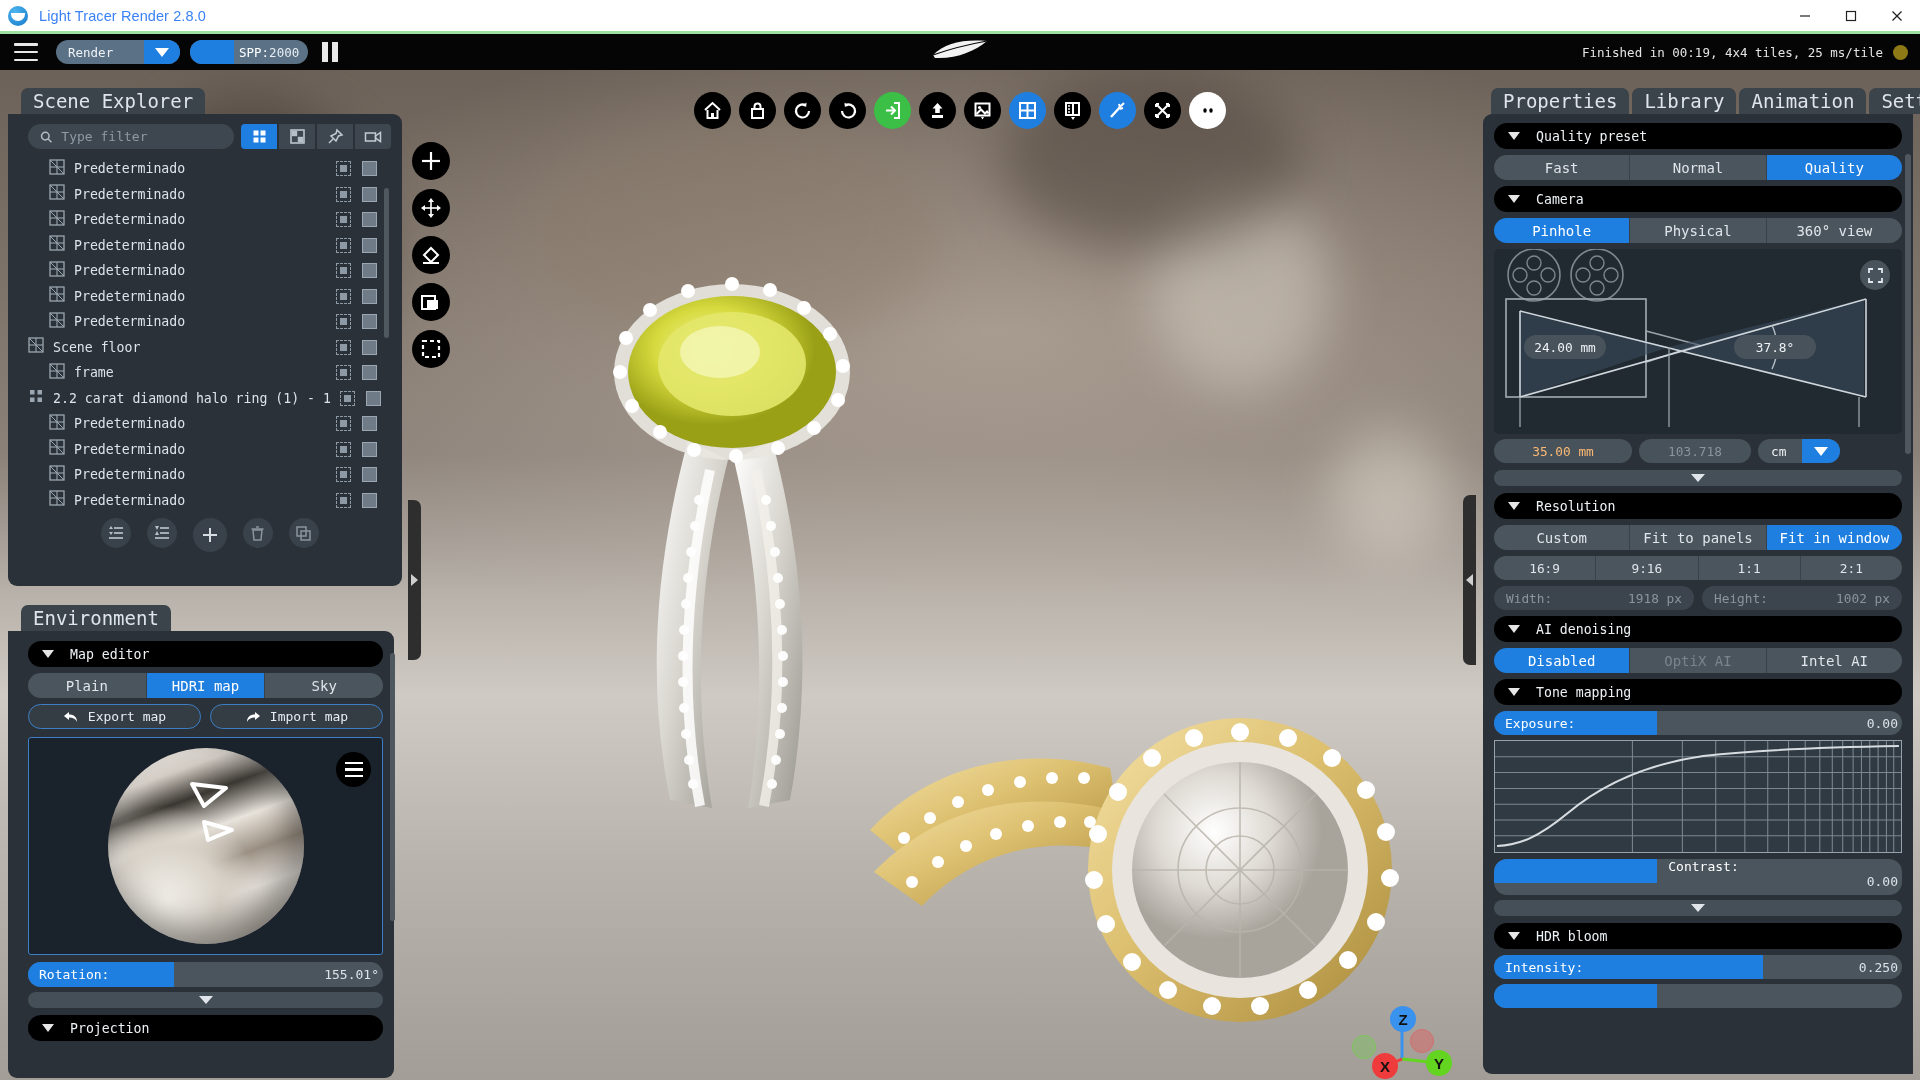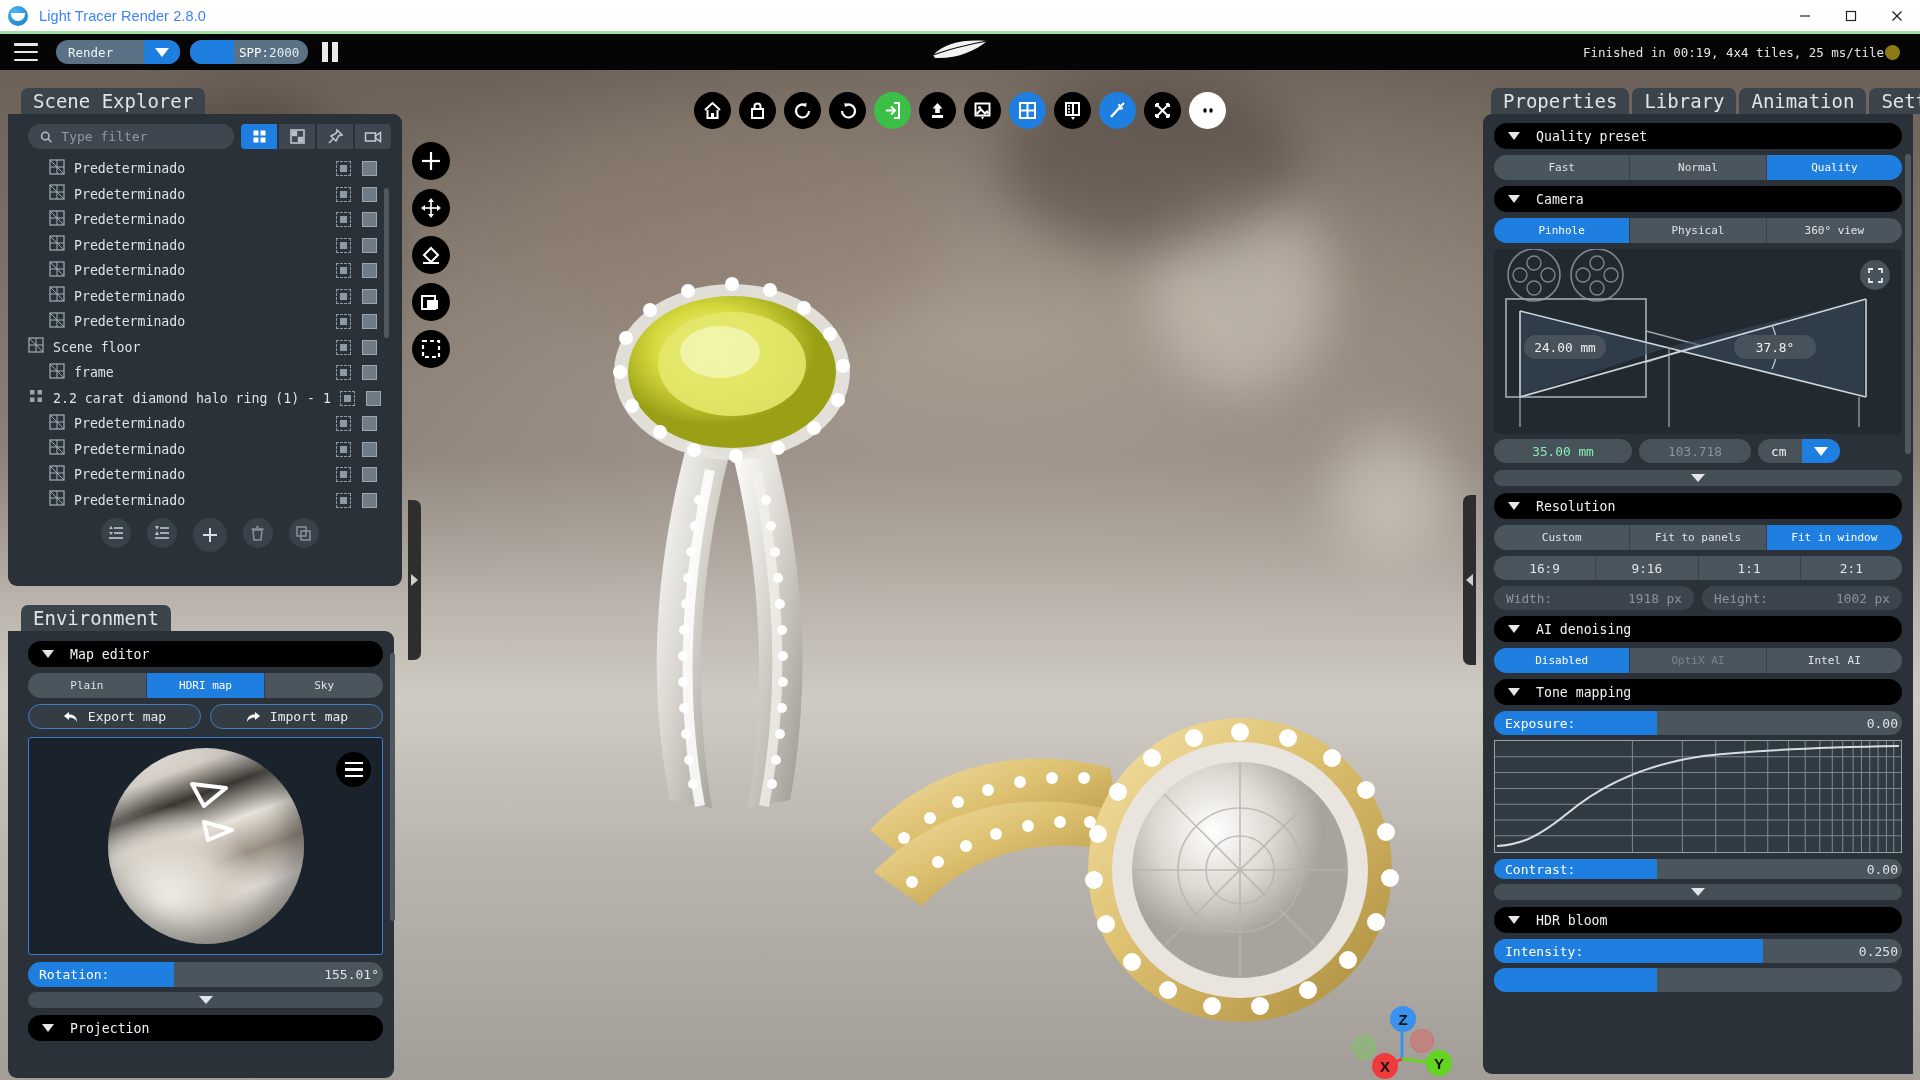--- a/index.html
+++ b/index.html
@@ -72,21 +72,21 @@
   .spp-fill {
     position: absolute; left: 0; top: 0; width: 44px; height: 24px; background: #1f7fe0;
   }
   .spp-lbl { position: relative; margin-left: 9px; font-size: 12.5px; color: #fff; }
   .spp-val { position: relative; margin-left: auto; margin-right: 11px; font-size: 12.5px; color: #e7edf2; }
   .pause-btn {
     margin-left: 14px; width: 20px; height: 20px; display: flex; gap: 4px; cursor: pointer;
   }
   .pause-btn i { display: block; width: 6px; height: 20px; background: #e9e9e9; }
   .mb-status {
-    margin-left: auto; margin-right: 20px; display: flex; align-items: center; gap: 1px;
+    margin-left: auto; margin-right: 12px; display: flex; align-items: center; gap: 10px;
   }
   .mb-status span { font-size: 12.5px; color: #e4e4e4; }
   .status-dot { width: 15px; height: 15px; border-radius: 50%; background: #8d7a16; }
 
   
   .viewport {
     position: absolute; left: 0; top: 70px; width: 1920px; height: 1010px;
     background:
       radial-gradient(ellipse 60% 45% at 52% 26%, rgba(215,200,185,.45), rgba(0,0,0,0) 70%),
       linear-gradient(to bottom, #6d6259 0%, #7d7268 20%, #8b8179 38%, #b8b2aa 52%, #cfcac3 62%, #b9b4ad 78%, #a29d97 100%);
@@ -217,21 +217,21 @@
   .envpanel { position: absolute; left: 8px; top: 605px; width: 386px; }
   .sec-header {
     height: 26px; background: #000; border-radius: 13px; display: flex;
     align-items: center; padding-left: 14px; gap: 16px; margin-bottom: 6px; cursor: pointer;
   }
   .caret { border-left: 6px solid transparent; border-right: 6px solid transparent; border-top: 8px solid #e6e6e6; }
   .sec-header span { font-size: 13.2px; color: #eef2f5; }
   .seg { display: flex; border-radius: 13px; overflow: hidden; height: 25px; margin-bottom: 6px; }
   .seg > div {
     flex: 1; display: flex; align-items: center; justify-content: center;
-    background: #4b555e; color: #dfe5ea; font-size: 11px; cursor: pointer;
+    background: #4b555e; color: #dfe5ea; font-size: 14px; cursor: pointer;
     border-right: 1px solid #39424a;
   }
   .seg > div:last-child { border-right: none; }
   .seg > div.active { background: #1f7fe0; color: #fff; }
   .seg > div.dim { color: #7b848d; }
   .twobtn { display: flex; gap: 9px; margin-bottom: 8px; }
   .obtn {
     flex: 1; height: 25px; border-radius: 13px; border: 1.3px solid #3d7ec4;
     background: #343c44; display: flex; align-items: center; justify-content: center;
     gap: 9px; color: #e7edf2; font-size: 13px; cursor: pointer;
@@ -291,21 +291,21 @@
     font-size: 12.8px; color: #eef2f5;
   }
   .cam-expand {
     position: absolute; right: 12px; top: 11px; width: 30px; height: 30px;
     border-radius: 50%; background: #49535c; display: flex;
     align-items: center; justify-content: center; cursor: pointer;
   }
   .camrow { display: flex; gap: 7px; margin-bottom: 7px; }
   .camfield {
     height: 24px; border-radius: 12px; background: #48525b; display: flex;
-    align-items: center; justify-content: center; font-size: 12.8px; color: #86efac;
+    align-items: center; justify-content: center; font-size: 12.8px; color: #fdba74;
   }
   .camfield.dim { color: #8b949d; }
   .unit-sel {
     height: 24px; border-radius: 12px; background: #48525b; display: flex;
     align-items: center; position: relative; overflow: hidden; width: 82px; cursor: pointer;
   }
   .unit-sel span { margin-left: 13px; font-size: 12.8px; color: #eef2f5; }
   .unit-arrow {
     position: absolute; right: 0; top: 0; width: 38px; height: 24px; background: #1f7fe0;
     display: flex; align-items: center; justify-content: center;
@@ -1172,21 +1172,21 @@
               <line x1="352" y1="0" x2="352" y2="111"></line>
             <line x1="360" y1="0" x2="360" y2="111"></line>
               <line x1="368" y1="0" x2="368" y2="111"></line>
             <line x1="376" y1="0" x2="376" y2="111"></line>
               <line x1="383" y1="0" x2="383" y2="111"></line>
           </g>
           <path d="M2 105 C 24 104, 42 96, 70 72 C 100 46, 140 24, 200 15 C 260 8, 330 6, 388 5" fill="none" stroke="#d7dce1" stroke-width="2"></path>
         </svg>
       </div>
 
-      <div class="slider" style="height:20px;">
+      <div class="slider" style="height:36px;flex-direction:column;">
         <div class="fill" style="width:40%;height:24px;"></div>
         <div class="lbl">Contrast:</div>
         <div class="val">0.00</div>
       </div>
       <div class="subbar" style="margin-bottom:7px;"></div>
 
       <div class="sec-header">
         <div class="caret"></div>
         <span>HDR bloom</span>
       </div>

